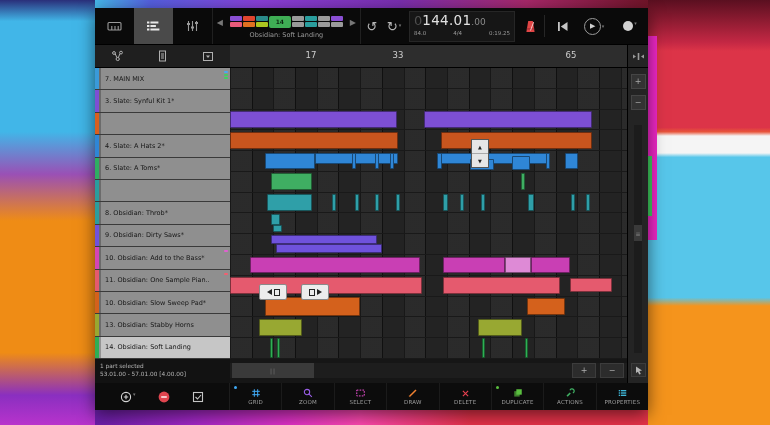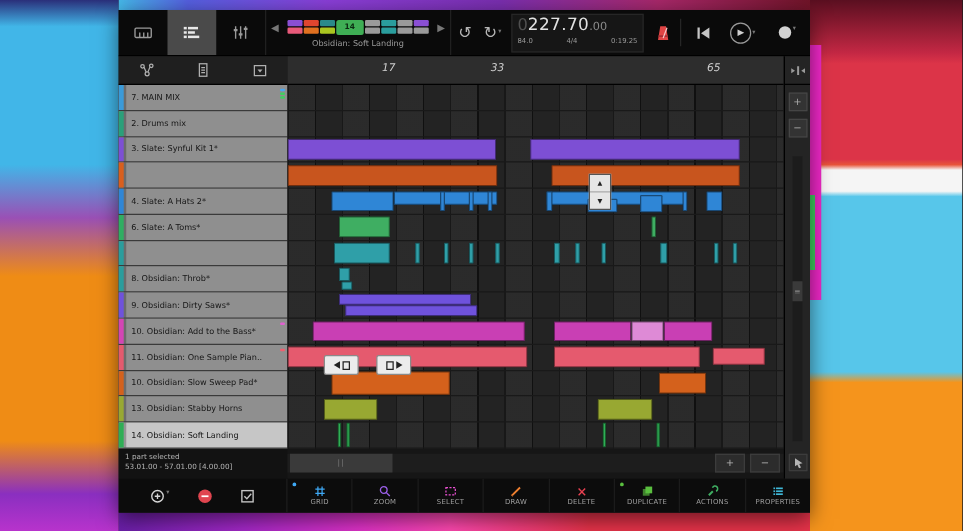--- a/index.html
+++ b/index.html
@@ -62,21 +62,21 @@
              box-sizing:border-box;position:relative;}
   .track-row.sel{background:#c6c6c6;}
   .t-strip{width:4px;} .t-gap{width:2px;background:rgba(0,0,0,.25);}
   .t-label{font-size:6.5px;color:#161616;display:flex;align-items:center;padding-left:4px;white-space:nowrap;overflow:hidden;}
   .t-meter{position:absolute;right:2px;top:3px;display:flex;flex-direction:column;gap:1px;}
   .t-meter span{display:block;width:4px;height:2px;border-radius:1px;}
   #status{position:absolute;left:0;top:351px;width:135px;height:24px;background:#121212;
           color:#b5b5b5;font-size:5.8px;line-height:8px;padding:3px 0 0 5px;box-sizing:border-box;}
   
   #ruler{position:absolute;left:135px;top:37px;width:397px;height:23px;background:#2d2d2d;
-         border-bottom:1px solid #000;box-sizing:border-box;font-style:italic;}
+         border-bottom:1px solid #000;box-sizing:border-box;}
   .rmark{position:absolute;top:5px;font-size:8.5px;color:#cfcfcf;transform:translateX(-50%);}
   #grid{position:absolute;left:135px;top:60px;width:397px;height:291px;background-color:#232323;
         background-image:
           repeating-linear-gradient(90deg,rgba(255,255,255,.035) 0 21.7px,rgba(255,255,255,0) 21.7px 43.4px),
           repeating-linear-gradient(90deg,rgba(0,0,0,.55) 0 1px,transparent 1px 21.7px);
         overflow:hidden;}
   .grid-row{position:relative;height:20.785px;border-bottom:1px solid #191919;box-sizing:border-box;}
   .clip{position:absolute;border:1px solid rgba(0,0,0,.45);box-sizing:border-box;border-radius:1px;}
   .k-seg{background-image:repeating-linear-gradient(90deg,transparent 0 10px,rgba(0,0,0,.3) 10px 11px);}
   .k-hl{background-image:repeating-linear-gradient(0deg,rgba(0,0,0,.22) 0 1px,transparent 1px 4px),
@@ -205,21 +205,21 @@
       <div id="mm-title">Obsidian: Soft Landing</div>
     </div>
 
     <div id="transport">
       <span class="t-btn" id="undo-btn">↺</span>
       <span class="t-btn" id="redo-btn">↻<span class="caret">▾</span></span>
 
       <div id="display">
         <div id="pos-row">
           <span id="pos-prefix">0</span>
-            <span id="pos-main">227.70</span>
+            <span id="pos-main">144.01</span>
             <span id="pos-frac">.00</span>
         </div>
         <div id="sub-row">
           <span>84.0</span>
           <span>4/4</span>
           <span>0:19.25</span>
         </div>
       </div>
 
       <span id="metro">
@@ -279,25 +279,20 @@
         <div class="t-strip" style="background: rgb(58, 154, 217);"></div>
         <div class="t-gap"></div>
         <div class="t-label">7. MAIN MIX</div>
         <div class="t-meter">
           <span style="background: rgb(74, 168, 240);"></span>
           <span style="background: rgb(63, 208, 96);"></span>
           <span style="background: rgb(63, 208, 96);"></span>
         </div>
       </div>
       <div class="track-row">
-        <div class="t-strip" style="background: rgb(42, 160, 122);"></div>
-        <div class="t-gap"></div>
-        <div class="t-label">2. Drums mix</div>
-      </div>
-      <div class="track-row">
         <div class="t-strip" style="background: rgb(125, 79, 212);"></div>
         <div class="t-gap"></div>
         <div class="t-label">3. Slate: Synful Kit 1*</div>
       </div>
       <div class="track-row">
         <div class="t-strip" style="background: rgb(217, 95, 30);"></div>
         <div class="t-gap"></div>
       </div>
       <div class="track-row">
         <div class="t-strip" style="background: rgb(47, 134, 214);"></div>

